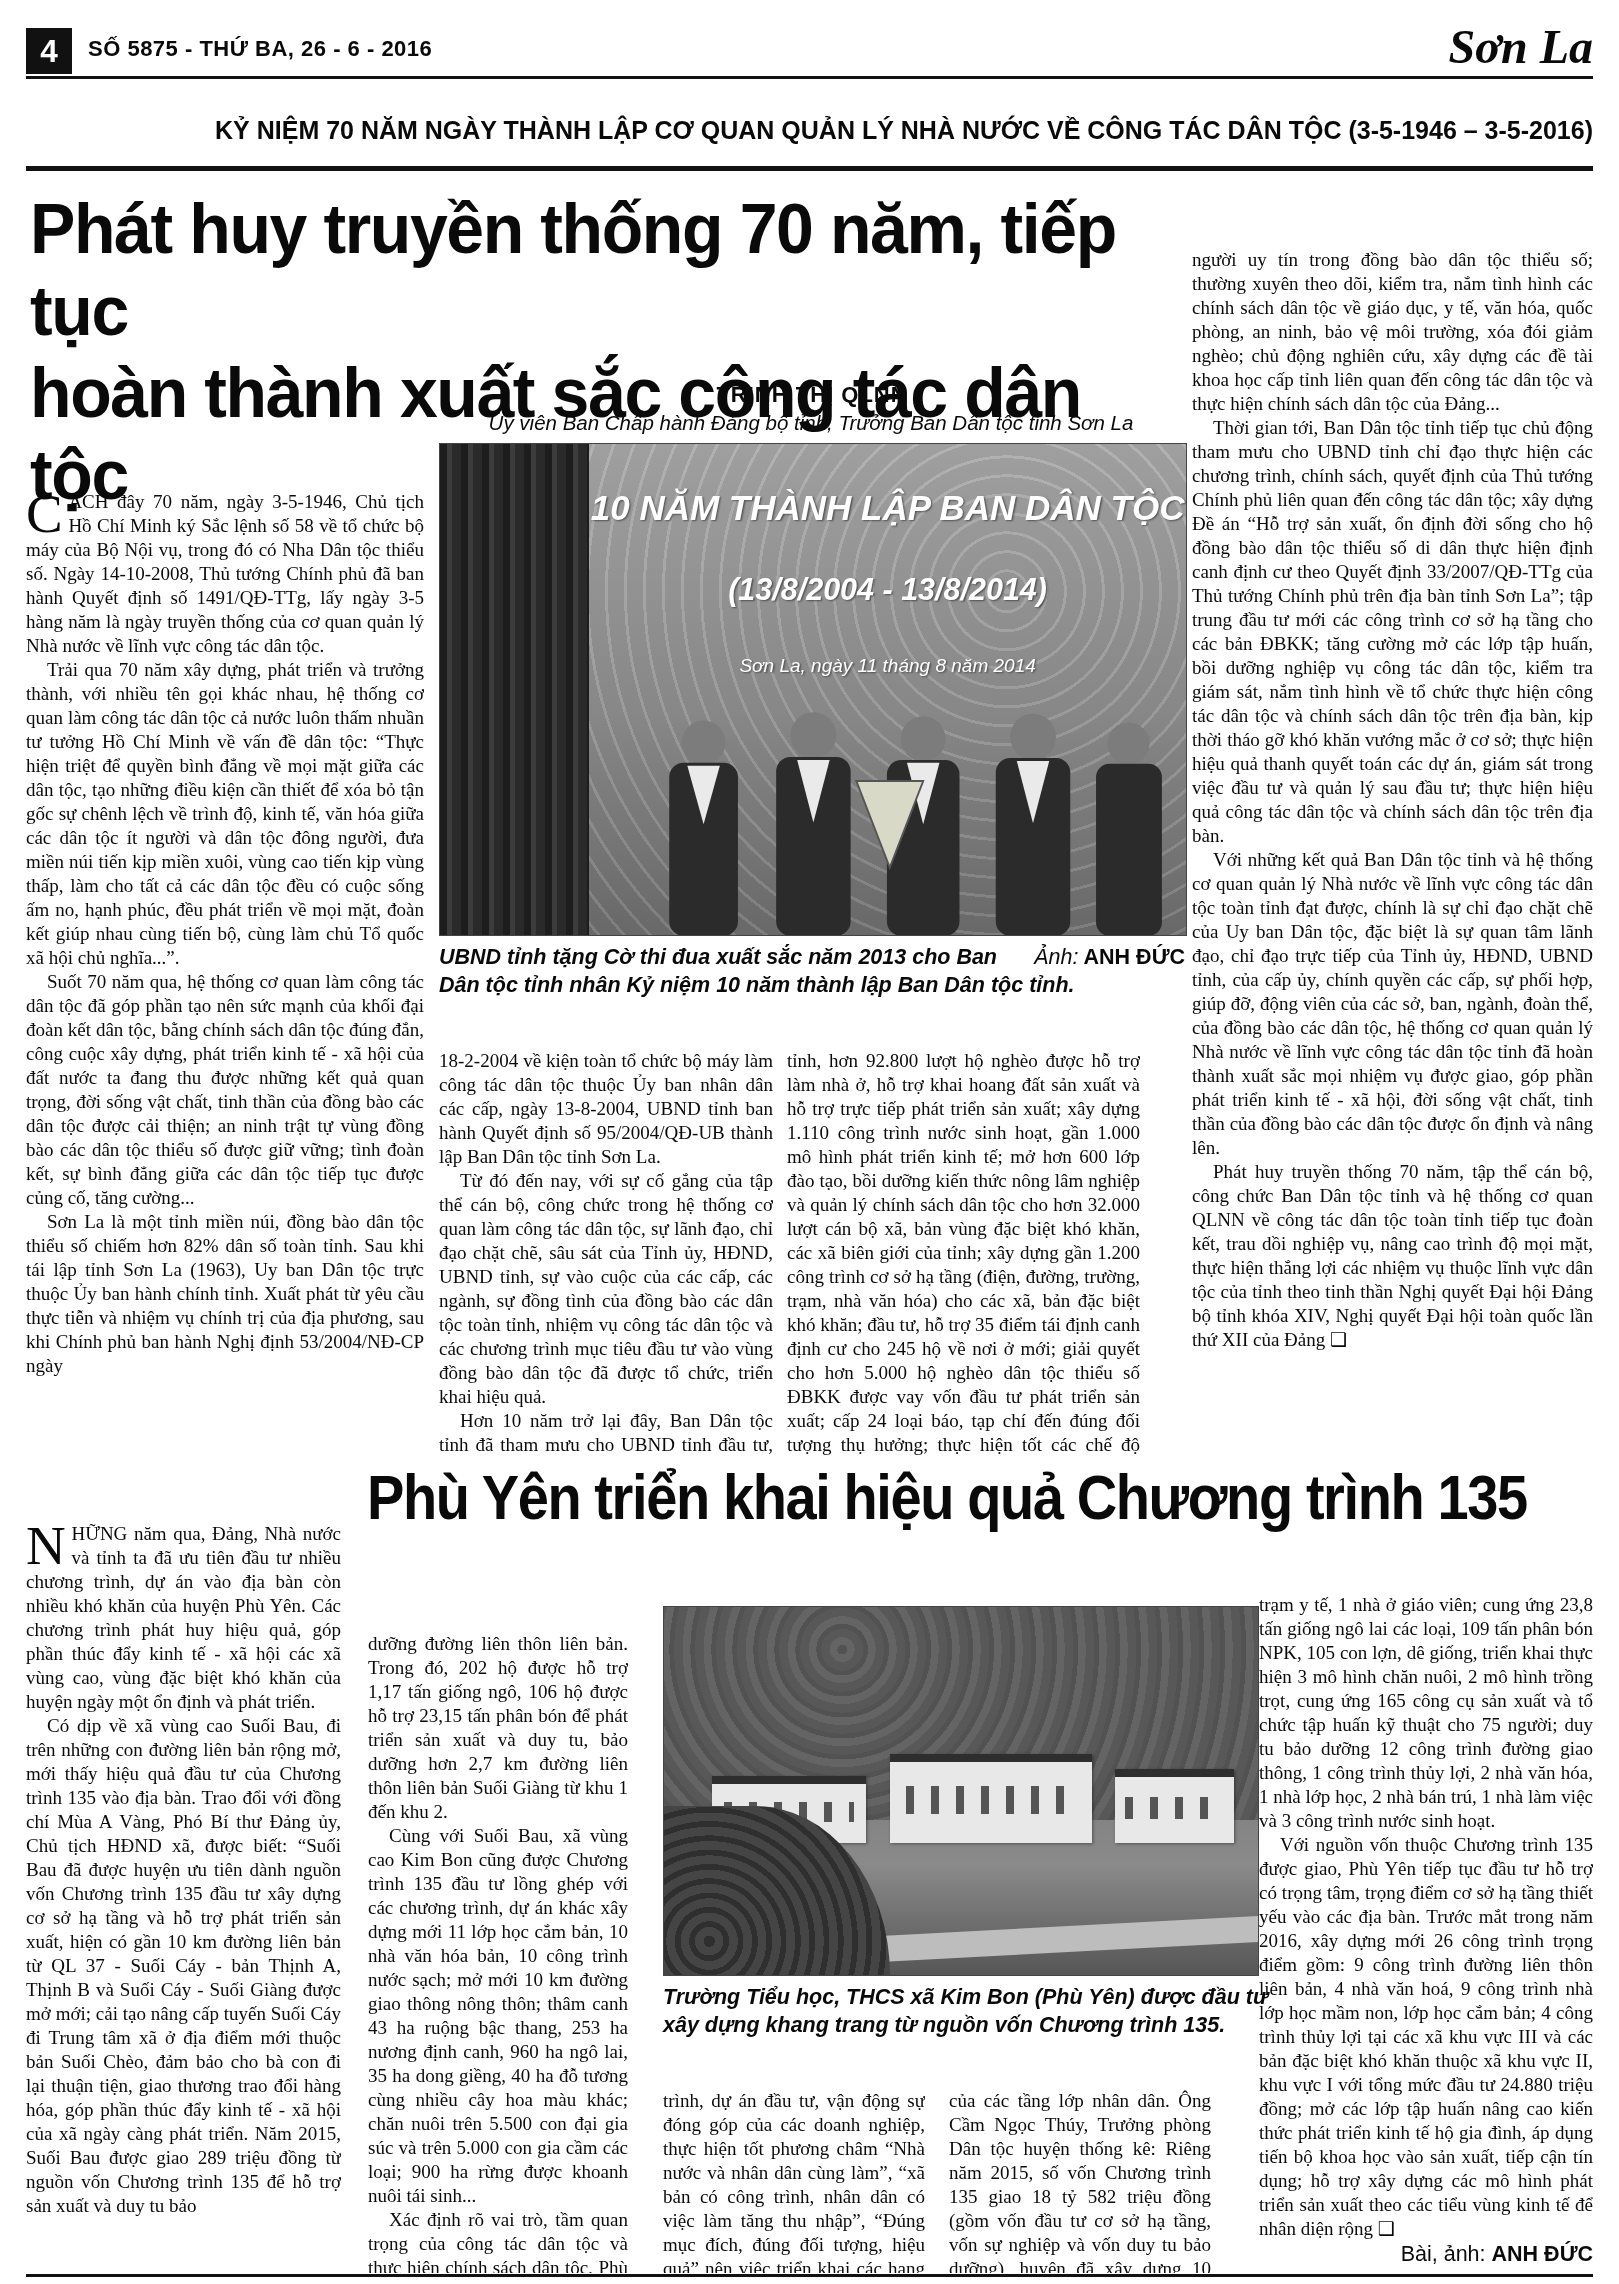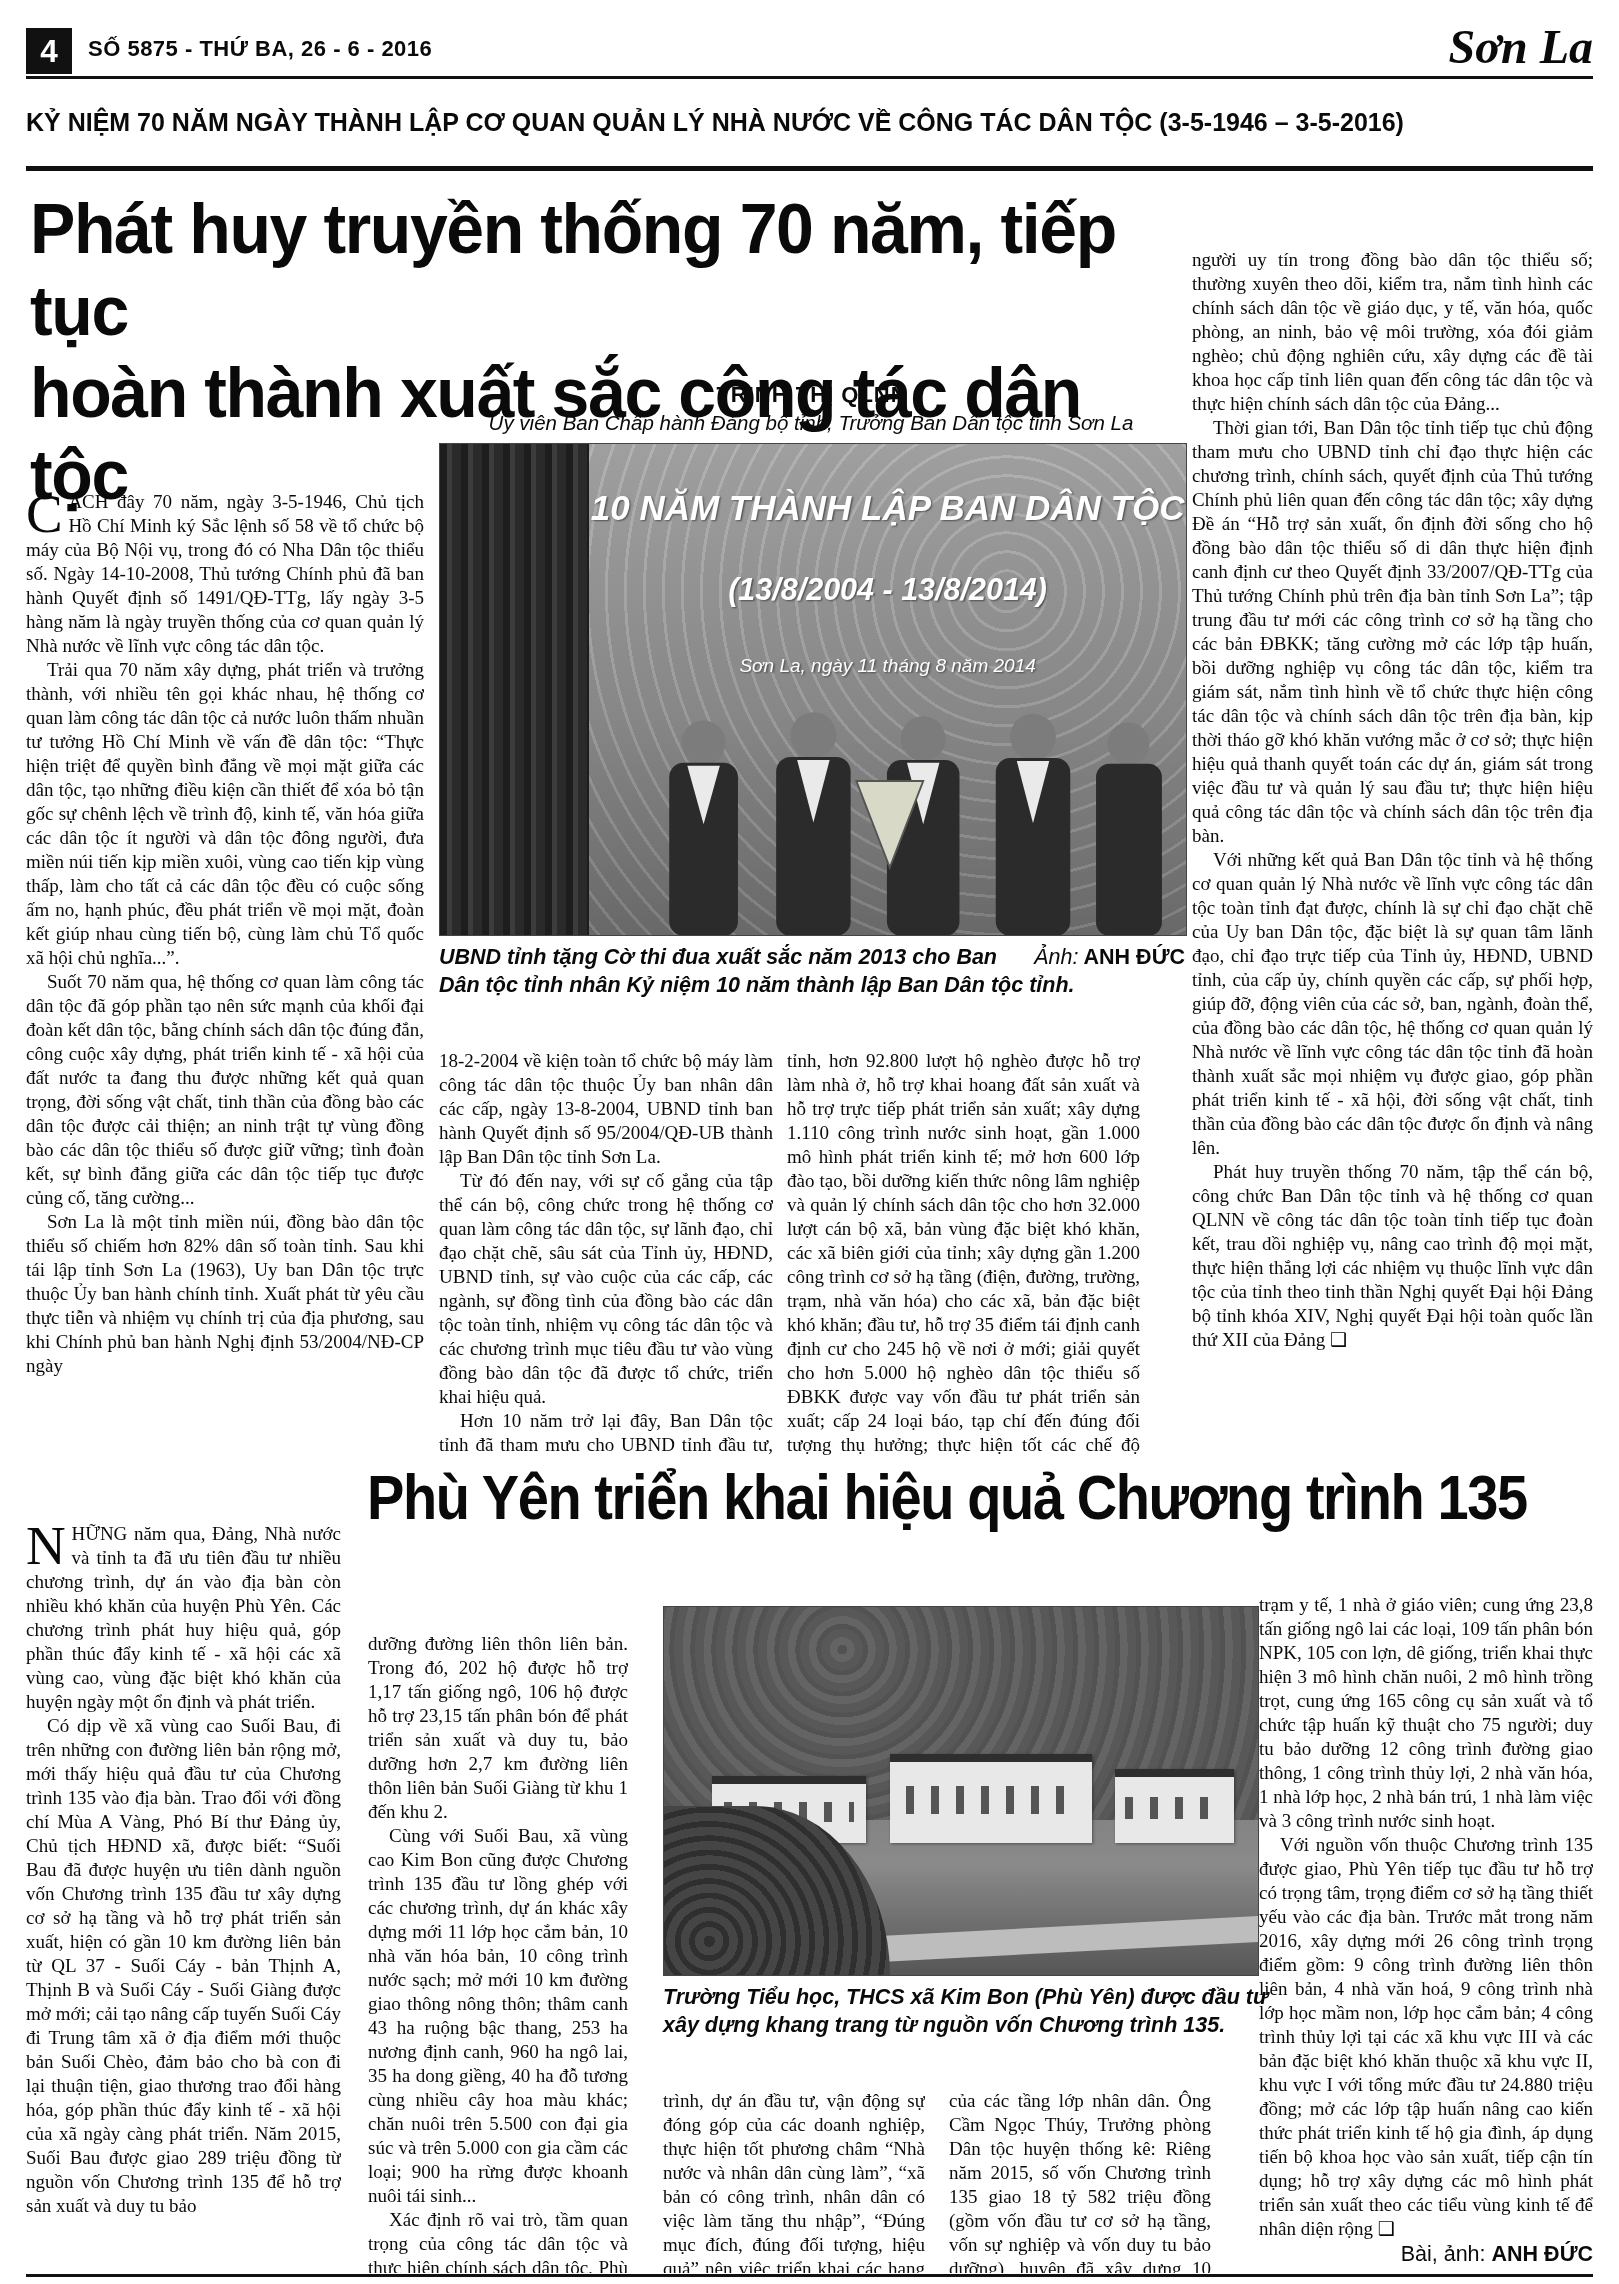--- a/index.html
+++ b/index.html
@@ -9,21 +9,21 @@
 
   
   .pagenum-box{left:26px;top:28px;width:46px;height:46px;background:#111;color:#fff;
       font-family:"Liberation Sans",sans-serif;font-weight:bold;font-size:31.5px;
       display:flex;align-items:center;justify-content:center;}
   .issue-line{left:88px;top:36px;font-family:"Liberation Sans",sans-serif;font-weight:bold;font-size:22px;letter-spacing:0.5px;}
   .masthead{right:27px;top:19px;font-family:"Liberation Serif",serif;font-style:italic;font-weight:bold;font-size:48px;}
   .header-rule{left:26px;top:76px;width:1567px;height:3.3px;background:#111;}
 
   
-  .kicker{left:26px;top:108px;width:1567px;text-align:left;font-family:"Liberation Sans",sans-serif;
+  .kicker{left:26px;top:116px;width:1567px;text-align:right;font-family:"Liberation Sans",sans-serif;
       font-weight:bold;font-size:25px;letter-spacing:0px;}
   .kicker-rule{left:26px;top:166px;width:1567px;height:4.8px;background:#111;}
 
   
   .a1-title{left:30px;top:187px;width:1154px;font-family:"Liberation Sans",sans-serif;font-weight:bold;
       font-size:68px;line-height:1.16;letter-spacing:-1.4px;transform:scaleY(1.04);transform-origin:top left;}
   .byline-name{left:439px;top:382px;width:746px;text-align:center;font-family:"Liberation Sans",sans-serif;
       font-weight:bold;font-size:22px;letter-spacing:1px;}
   .byline-role{left:372px;top:411px;width:878px;text-align:center;font-family:"Liberation Sans",sans-serif;font-size:20.5px;font-style:italic;}
 

